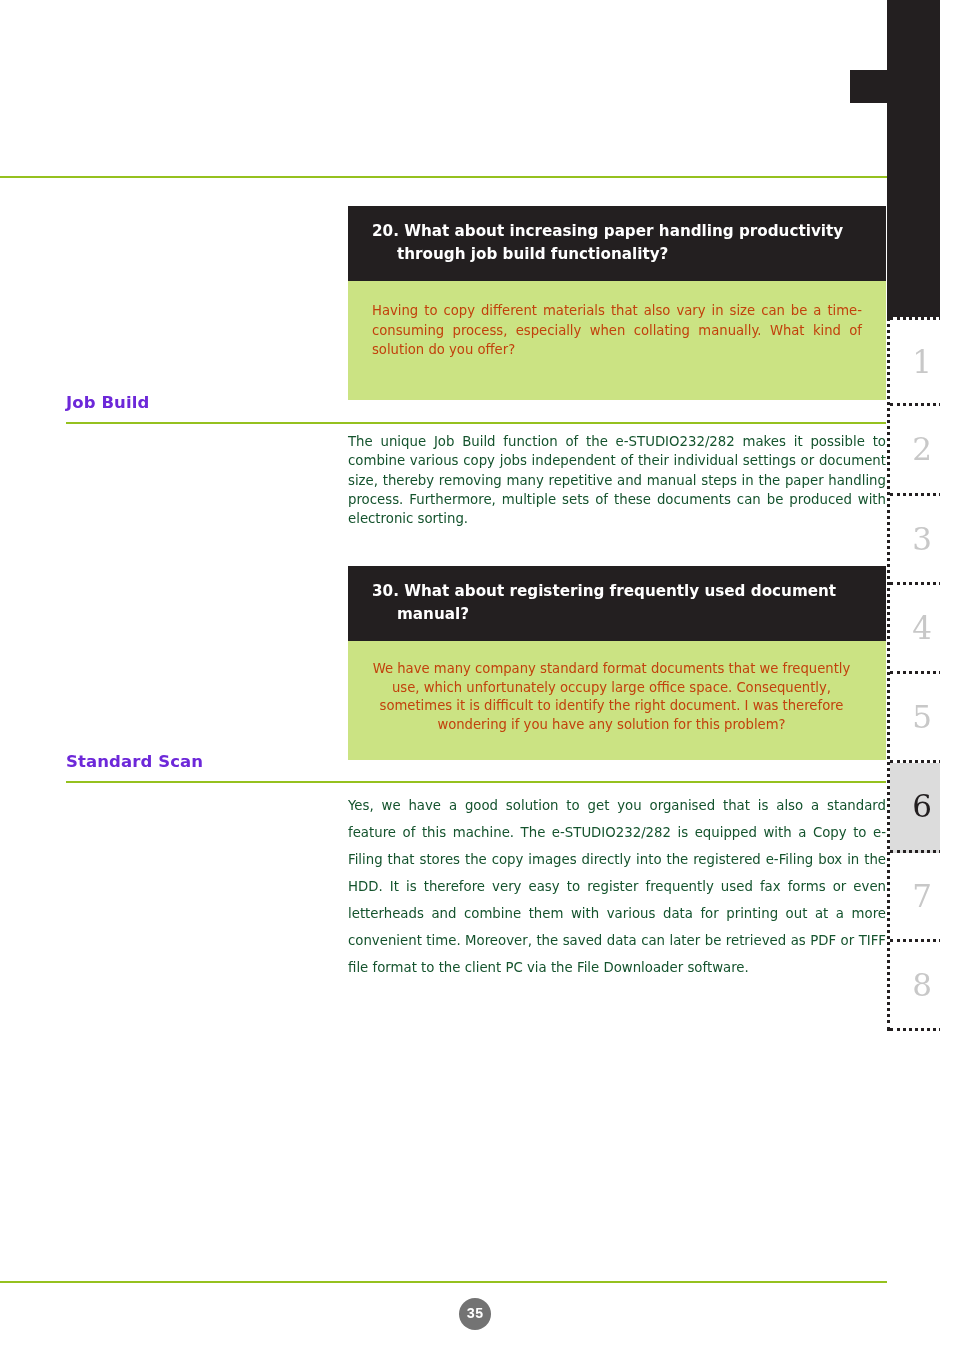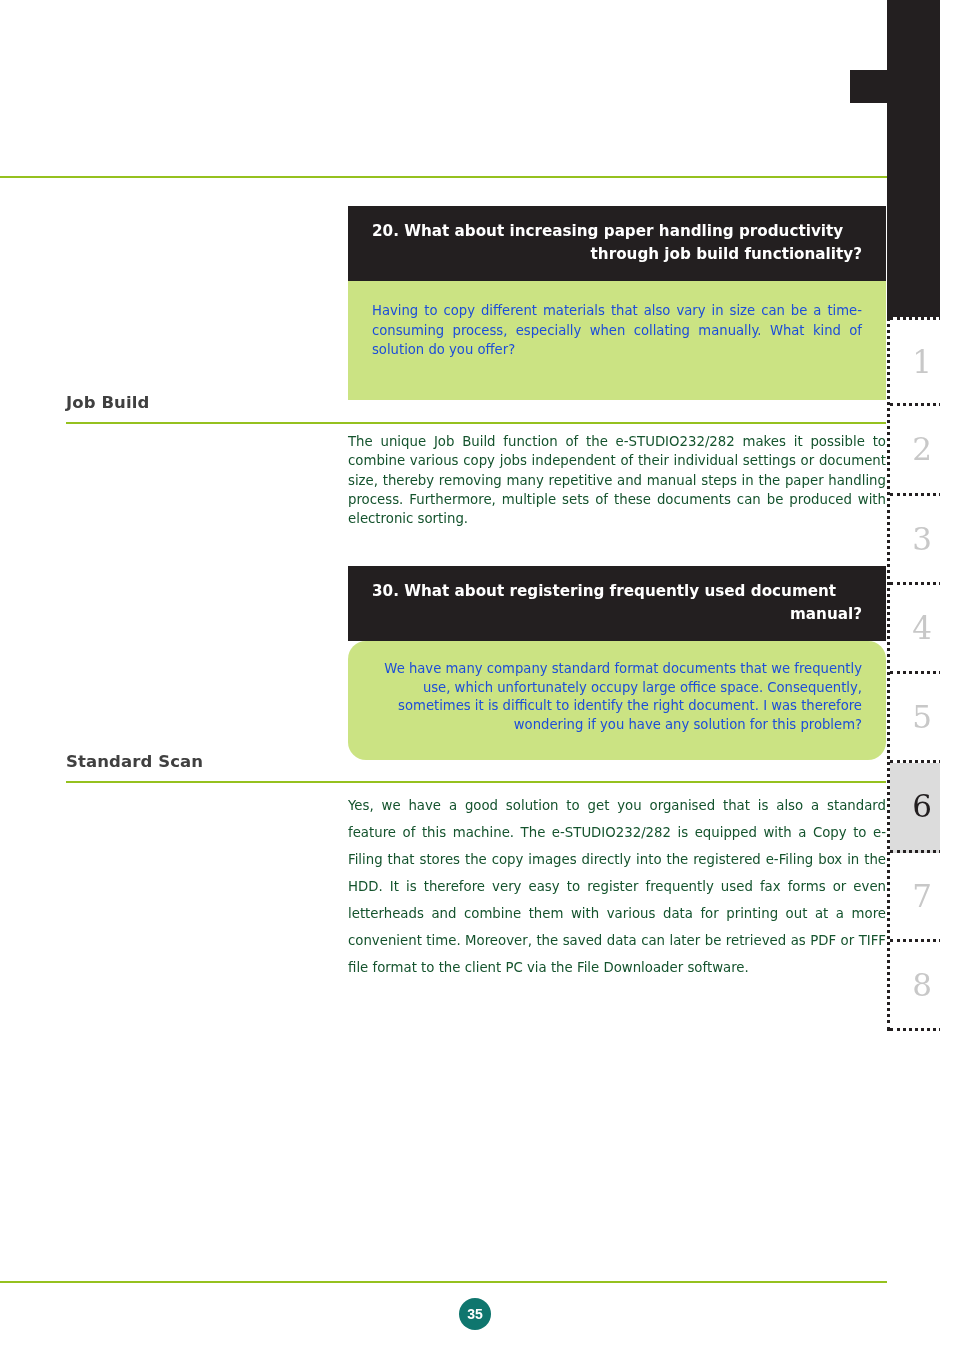--- a/index.html
+++ b/index.html
@@ -74,49 +74,47 @@
   }
   .qa-question .q-num {
     display: inline-block;
   }
   .qa-question .q-body {
     display: inline;
   }
   .qa-question .q-line2 {
     display: block;
     padding-left: 25px;
-    text-align: right;
   }
   .qa-answer {
     background: #cbe383;
-    color: #1d4ed8;
+    color: #c2410c;
     font-family: "DejaVu Sans", sans-serif;
     font-size: 13.2px;
     line-height: 19.5px;
     text-align: justify;
     padding: 20px 24px 40px 24px;
   }
   .qa-answer.tight {
-    text-align: right;
+    text-align: center;
     padding: 19px 24px 26px 13px;
     line-height: 18.5px;
-    border-radius: 18px;
   }
 
   #qa-block-20 { top: 206px; }
   #qa-block-21 { top: 566px; }
 
   
   .section {
     position: absolute;
     left: 66px;
     width: 820px;
   }
   .section-title {
-    color: #404040;
+    color: #6d28d9;
     font-family: "DejaVu Sans", sans-serif;
     font-weight: bold;
     font-size: 16.5px;
     line-height: 20px;
     letter-spacing: 0.1px;
   }
   .section-rule {
     margin-top: 9px;
     width: 820px;
     height: 1.6px;
@@ -168,23 +166,23 @@
   }
 
   
   .page-number {
     position: absolute;
     left: 459px;
     top: 1298px;
     width: 32px;
     height: 32px;
     border-radius: 50%;
-    background: #0f766e;
+    background: #737373;
     color: #ffffff;
-    font-family: Liberation Sans, sans-serif;
+    font-family: Liberation Mono, monospace;
     font-weight: bold;
     font-size: 14px;
     display: flex;
     align-items: center;
     justify-content: center;
   }
 </style>
 </head>
 <body>
 

